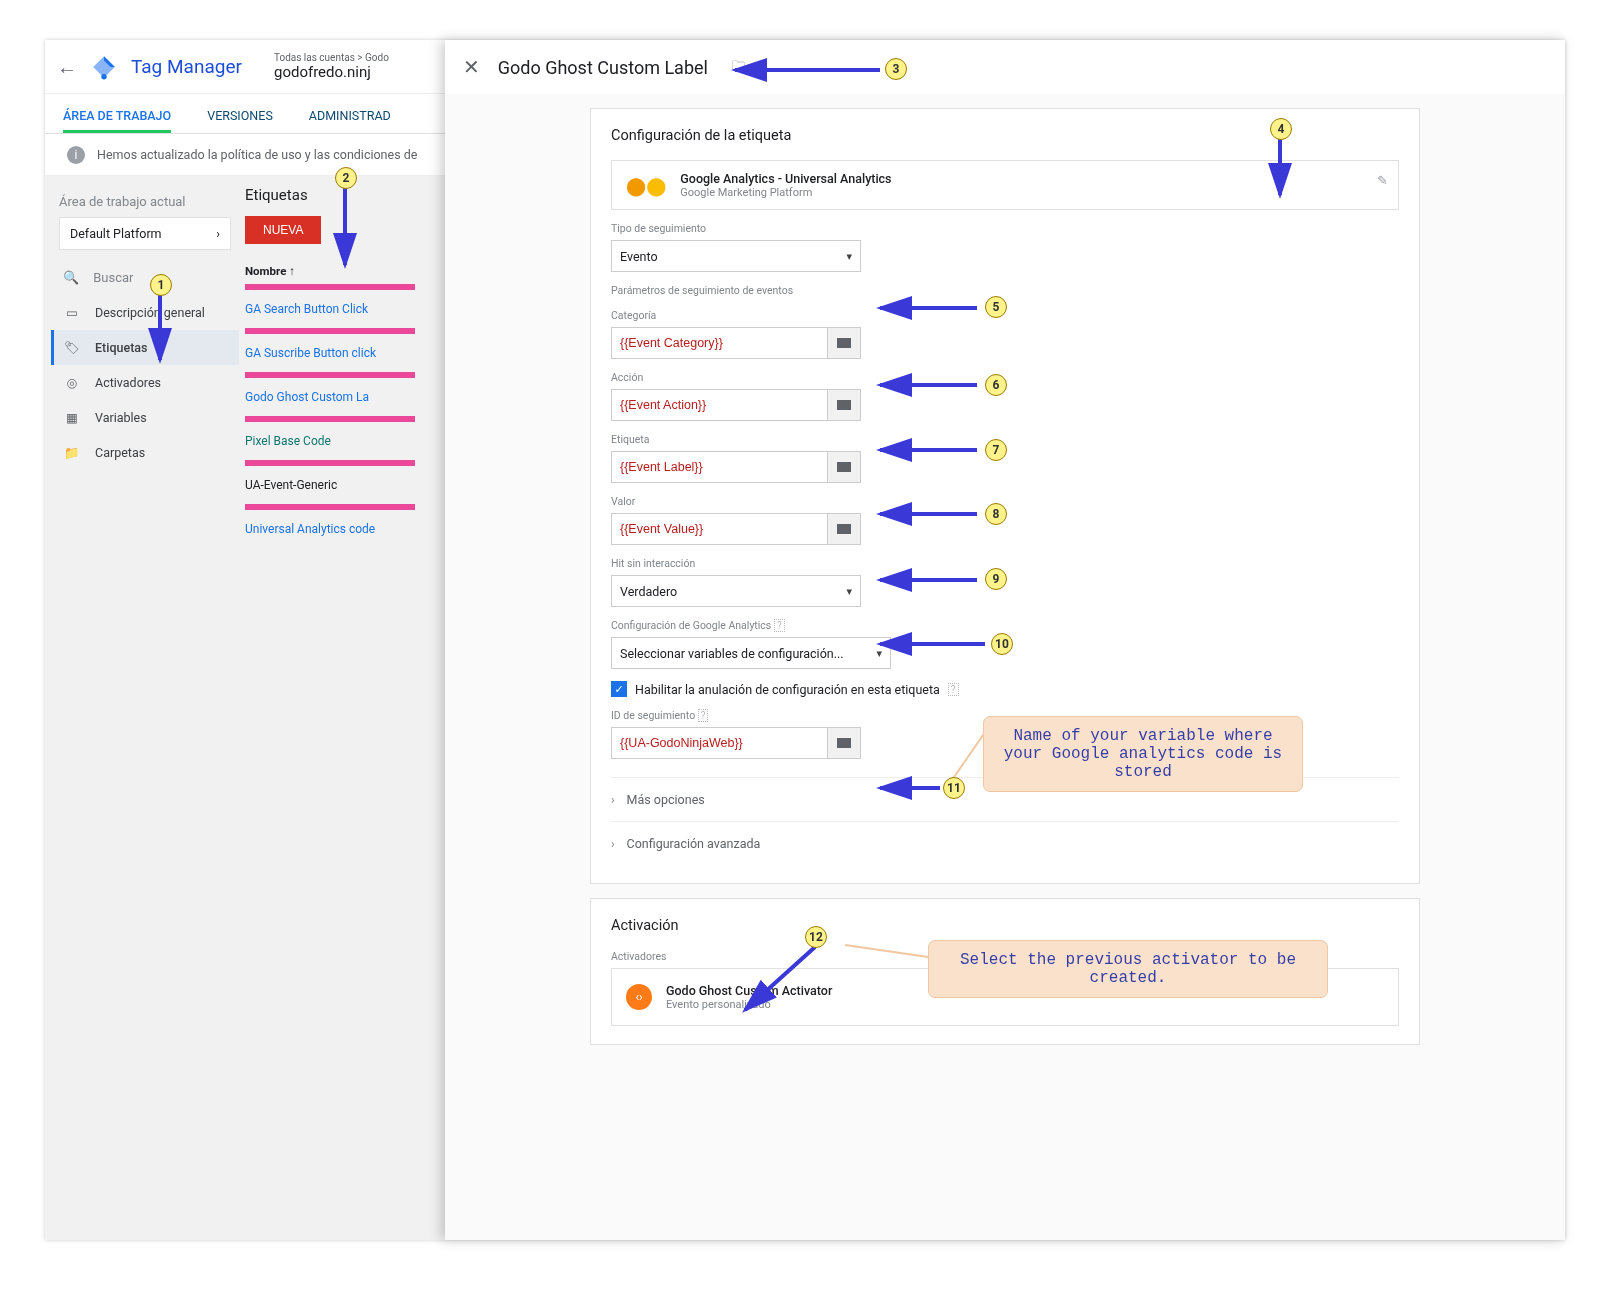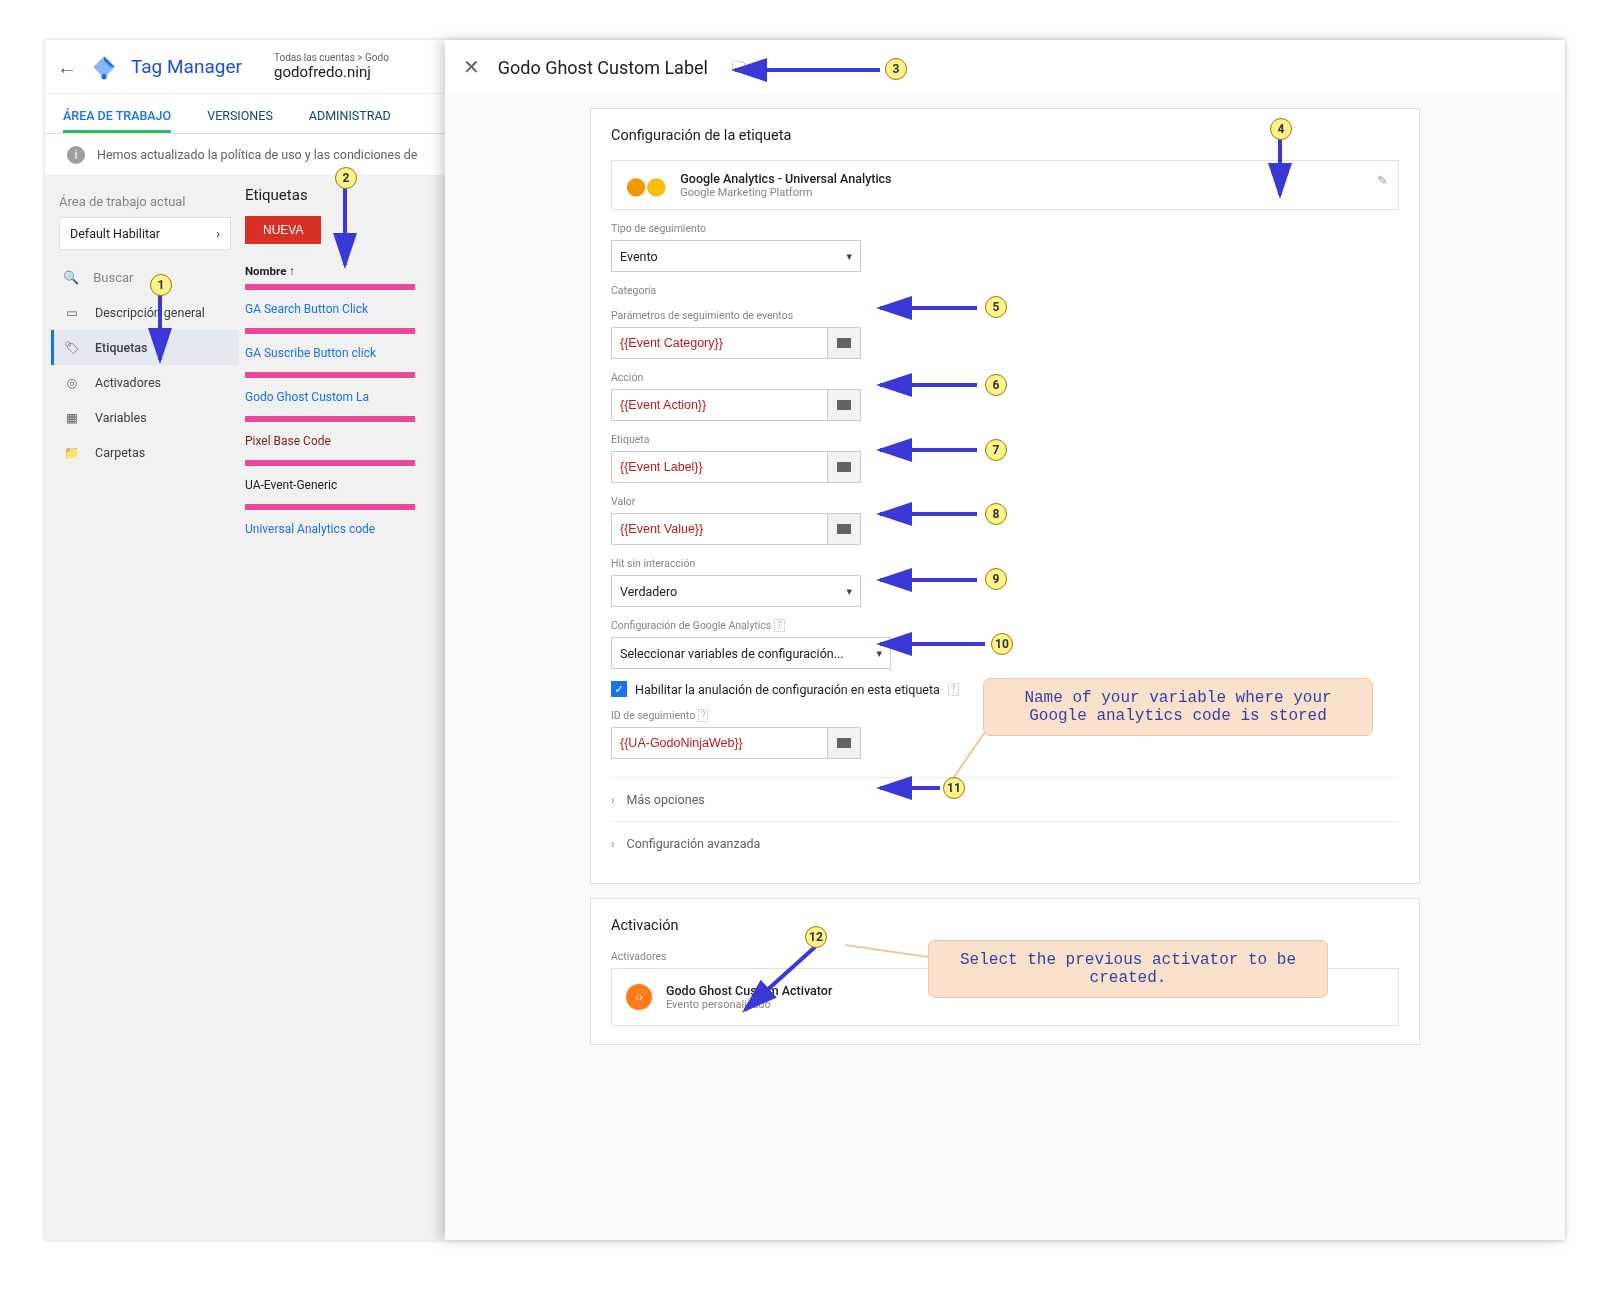--- a/index.html
+++ b/index.html
@@ -150,21 +150,21 @@
       <span class="tab">ADMINISTRAD</span>
     </div>
     <div class="notice">
       <span class="info-ico">i</span>
       <span>Hemos actualizado la política de uso y las condiciones de</span>
     </div>
     <div class="body-cols">
       <div class="sidebar">
         <div class="side-label">Área de trabajo actual</div>
         <div class="ws-row">
-          <span>Default Habilitar</span>
+          <span>Default Platform</span>
           <span>›</span>
         </div>
         <div class="search-row">
           <span>🔍</span>
           <span>Buscar</span>
         </div>
         <div class="nav-item">
           <span class="nav-ico">▭</span>
           <span>Descripción general</span>
         </div>
@@ -185,21 +185,21 @@
           <span>Carpetas</span>
         </div>
       </div>
       <div class="etiquetas-col">
         <div class="section-h">Etiquetas</div>
         <button class="nueva-btn">NUEVA</button>
         <div class="col-head">Nombre ↑</div>
         <span class="taglink">GA Search Button Click</span>
         <span class="taglink">GA Suscribe Button click</span>
         <span class="taglink">Godo Ghost Custom La</span>
-        <span class="taglink" style="color:#7f1d1d">Pixel Base Code</span>
+        <span class="taglink" style="color:#0f766e">Pixel Base Code</span>
         <span class="taglink" style="color:#202124">UA-Event-Generic</span>
         <span class="taglink">Universal Analytics code</span>
       </div>
     </div>
   </div>
 
   <div class="panel">
     <div class="panel-head">
       <span class="close-x">✕</span>
       <span class="tag-title">Godo Ghost Custom Label</span>
@@ -216,23 +216,23 @@
           <div class="l2">Google Marketing Platform</div>
         </div>
         <span class="pencil">✎</span>
       </div>
 
       <span class="label-sm">Tipo de seguimiento</span>
       <div class="sel">
           <span>Evento</span>
         </div>
 
+      <span class="label-sm">Parámetros de seguimiento de eventos</span>
+
       <span class="label-sm">Categoría</span>
-
-      <span class="label-sm">Parámetros de seguimiento de eventos</span>
       <div class="inputwrap">
           <input class="inp" value="{{Event Category}}" style="">
           <div class="brick-btn">
             <div class="brick"></div>
           </div>
         </div>
 
       <span class="label-sm">Acción</span>
       <div class="inputwrap">
           <input class="inp" value="{{Event Action}}" style="">
@@ -334,18 +334,18 @@
     <div class="num" style="left:1225px; top:78px">4</div>
     <div class="num" style="left:940px; top:256px">5</div>
     <div class="num" style="left:940px; top:334px">6</div>
     <div class="num" style="left:940px; top:399px">7</div>
     <div class="num" style="left:940px; top:463px">8</div>
     <div class="num" style="left:940px; top:528px">9</div>
     <div class="num" style="left:946px; top:593px">10</div>
     <div class="num" style="left:898px; top:737px">11</div>
     <div class="num" style="left:760px; top:886px">12</div>
 
-    <div class="bubble" style="left:938px; top:638px; width:390px"><span>Name of your variable where your
+    <div class="bubble" style="left:938px; top:676px; width:320px"><span>Name of your variable where your
 Google analytics code is stored</span></div>
     <div class="bubble" style="left:883px; top:900px; width:400px"><span>Select the previous activator to
 be created.</span></div>
   </div>
 </div>
 
 </body></html>

